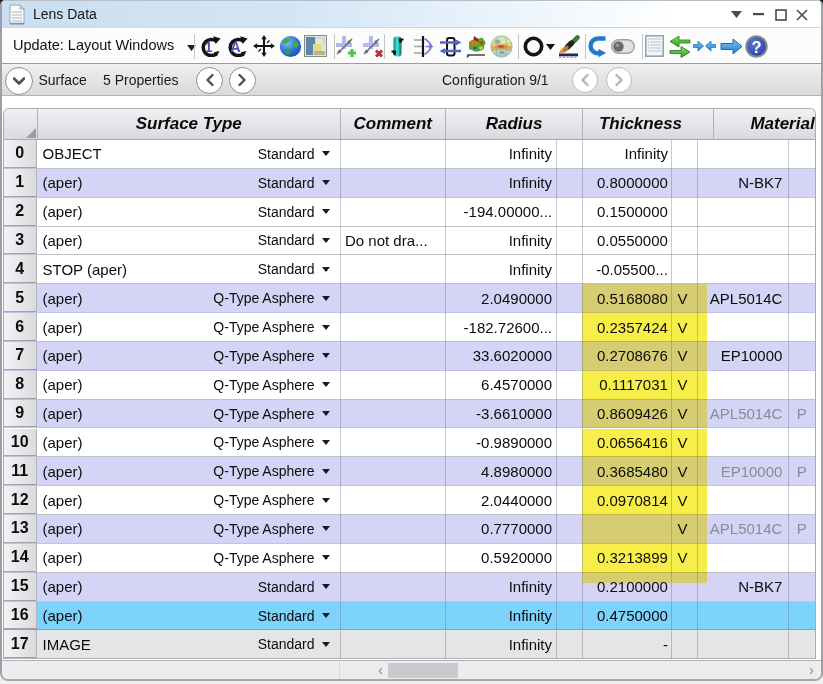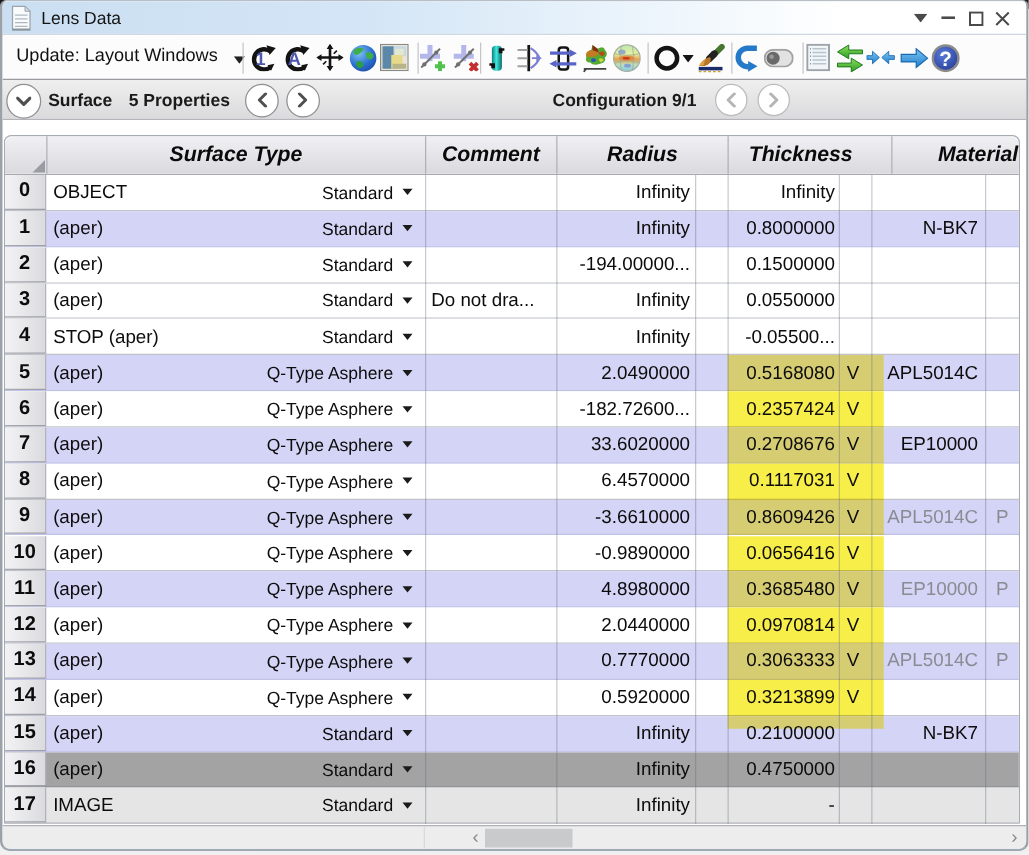--- a/index.html
+++ b/index.html
@@ -22,21 +22,21 @@
 #tool .sep { position:absolute; top:5px; height:25px; width:1px; background:#c6c6c9; }
 #tool svg { position:absolute; top:35px; }
 
 #props { position:absolute; left:0; top:62px; width:819px; height:33px;
   background:linear-gradient(180deg,#efefef,#dadadc);
   border-top:1px solid #9a9aa0; border-bottom:1px solid #b4b4ba; }
 .cbtn { position:absolute; top:2.5px; width:27px; height:27px; border-radius:50%;
   background:#fff; border:1px solid #8f8f94; display:flex; align-items:center; justify-content:center; }
 .cbtn svg { display:block; }
 .cbtn.dis { border-color:#bcbcbf; }
-#props .bt { position:absolute; top:8px; font-size:14px; font-weight:bold; color:#1a1a1a; }
+#props .bt { position:absolute; top:8px; font-size:14px; font-weight:normal; color:#1a1a1a; }
 
 #grid { position:absolute; left:0.5px; top:106.5px; width:813.0px;
   height:551.8px; background:#fff;
   border:1px solid #a6acb4; border-bottom:none; border-radius:6px 6px 0 0; }
 #hdr { position:absolute; left:0; top:0; width:100%; height:31.5px;
   background:linear-gradient(180deg,#f1f1f4 0%,#e4e4e8 55%,#d9d9de 100%);
   border-bottom:1px solid #a8a8b0; border-radius:6px 6px 0 0;font-style:italic; }
 #hdr span { position:absolute; top:0; height:100%; display:flex; align-items:center;
   justify-content:center; font-weight:bold; font-size:17px; color:#0a0a0a;
   border-left:1px solid #b0b0b8; }
@@ -440,21 +440,20 @@
           <span class="ra">2.0440000</span>
           <span class="th">0.0970814</span>
           <span class="vv">V</span>
         </div>
 <div class="r" style="top:406.55px;background:#d4d4f6;border-bottom-color:rgba(150,152,196,0.30)">
           <b class="yb" style="background:#d6cd73;border-bottom-color:rgba(150,140,60,0.28)"></b>
           <span class="num">13</span>
           <span class="nm">(aper)</span>
           <span class="ty">Q-Type Asphere<i class="da"></i></span>
           <span class="ra">0.7770000</span>
-          <span class="th">0.3063333</span>
           <span class="vv">V</span>
           <span class="ma mg">APL5014C</span>
           <span class="pp">P</span>
         </div>
 <div class="r" style="top:435.40px;background:#ffffff;border-bottom-color:rgba(108,112,130,0.42)">
           <b class="yb" style="background:#f8ee49;border-bottom-color:rgba(150,140,50,0.55)"></b>
           <span class="num">14</span>
           <span class="nm">(aper)</span>
           <span class="ty">Q-Type Asphere<i class="da"></i></span>
           <span class="ra">0.5920000</span>
@@ -463,21 +462,21 @@
         </div>
 <div class="r" style="top:464.25px;background:#d4d4f6;border-bottom-color:rgba(150,152,196,0.30)">
           <b class="yb" style="background:#d6cd73;height:10.2px;border-bottom:none"></b>
           <span class="num">15</span>
           <span class="nm">(aper)</span>
           <span class="ty">Standard<i class="da"></i></span>
           <span class="ra">Infinity</span>
           <span class="th">0.2100000</span>
           <span class="ma">N-BK7</span>
         </div>
-<div class="r" style="top:493.10px;background:#a3a3a3;border-bottom-color:rgba(108,112,130,0.42)">
+<div class="r" style="top:493.10px;background:#7dd3fc;border-bottom-color:rgba(108,112,130,0.42)">
           <span class="num">16</span>
           <span class="nm">(aper)</span>
           <span class="ty">Standard<i class="da"></i></span>
           <span class="ra">Infinity</span>
           <span class="th">0.4750000</span>
         </div>
 <div class="r" style="top:521.95px;background:#e5e5e5;border-bottom-color:rgba(108,112,130,0.42)">
           <span class="num">17</span>
           <span class="nm">IMAGE</span>
           <span class="ty">Standard<i class="da"></i></span>

